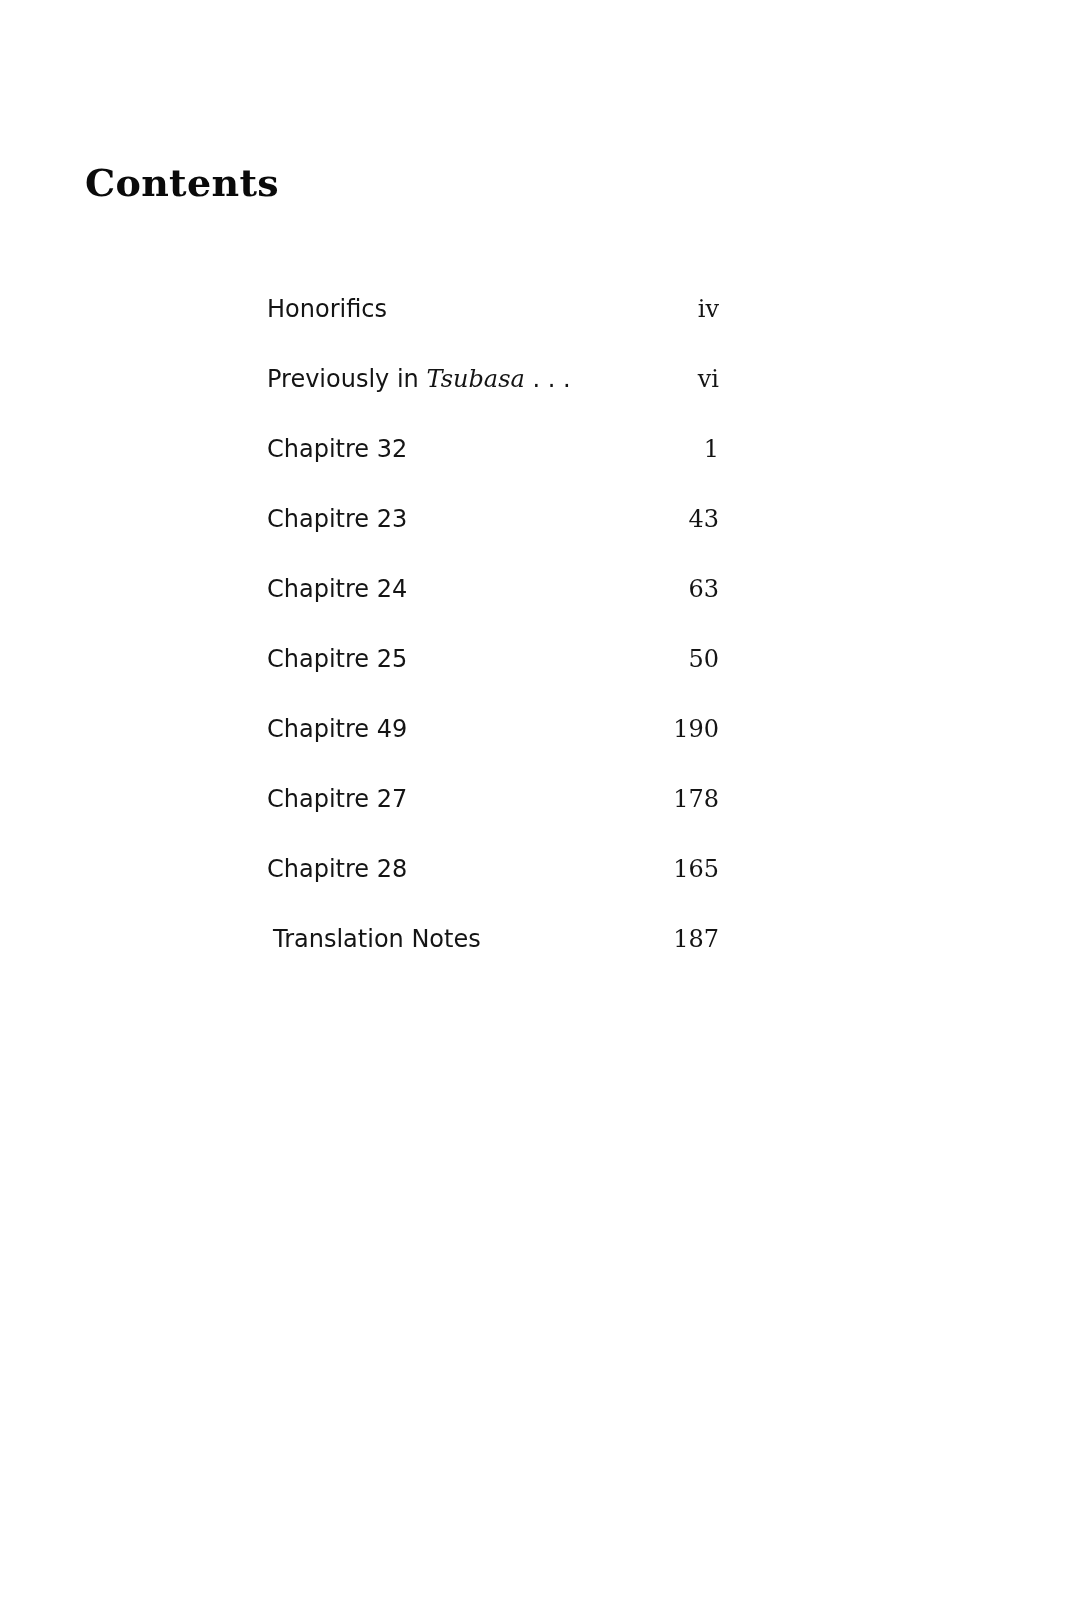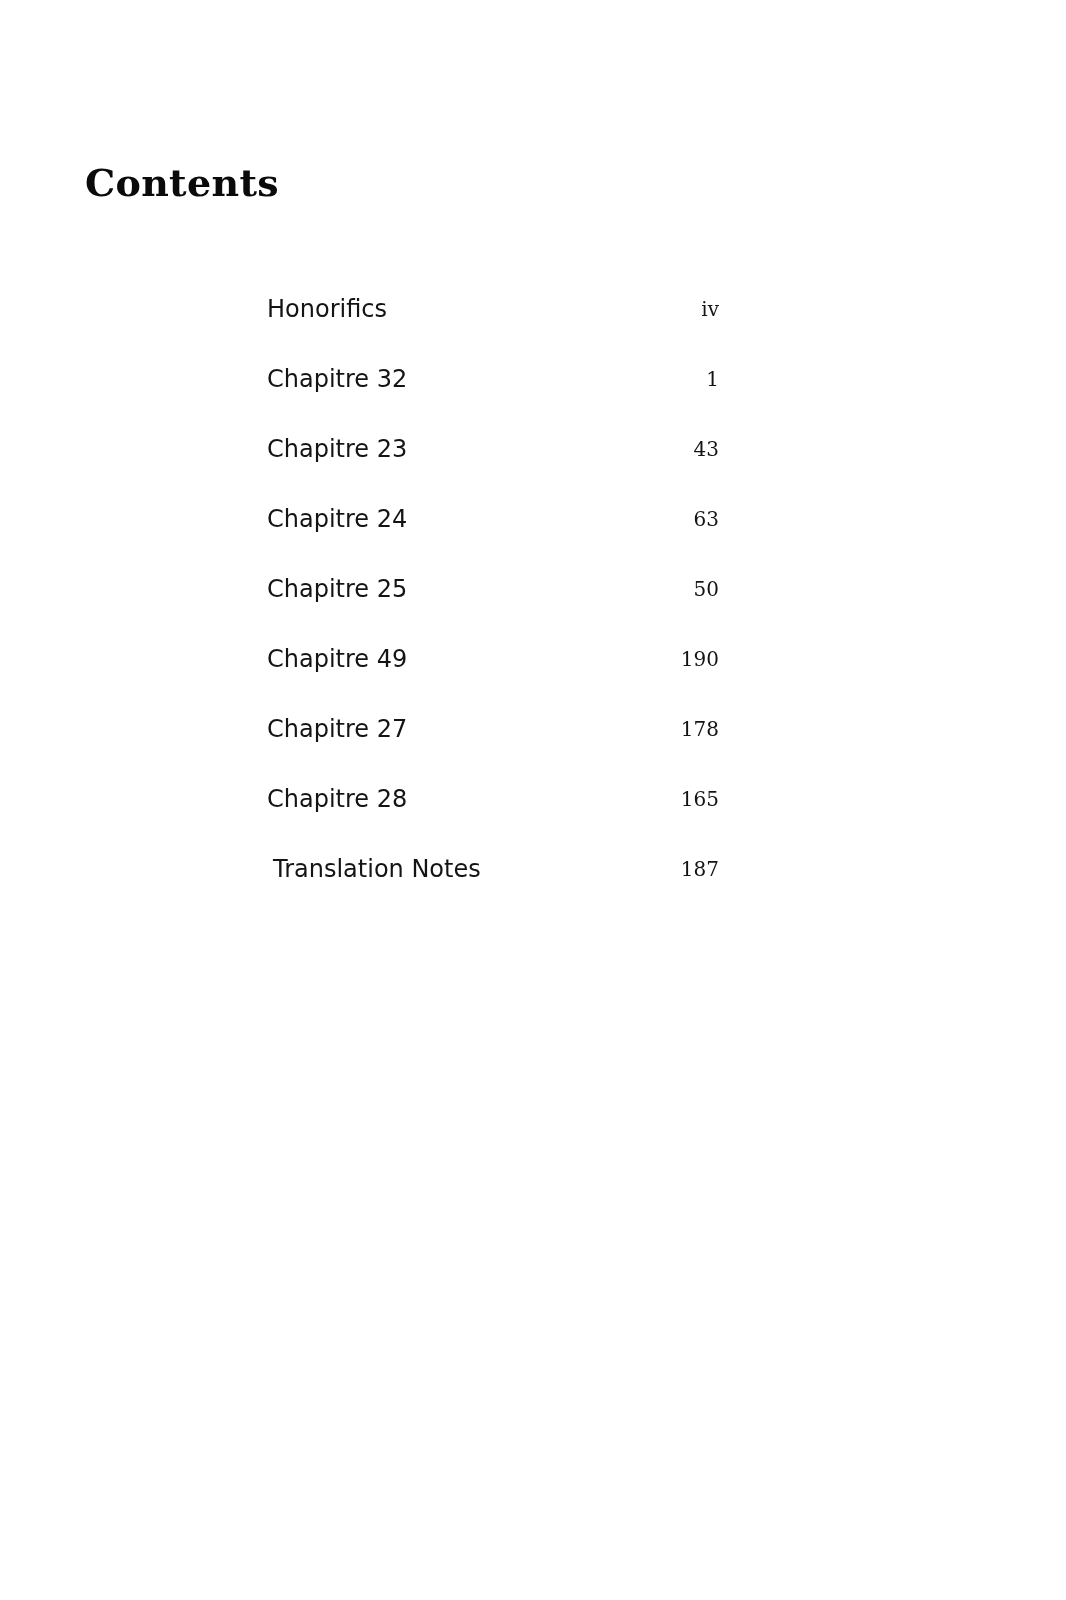--- a/index.html
+++ b/index.html
@@ -54,34 +54,38 @@
     }
     .toc-row .entry-label em {
       font-family: "DejaVu Serif", serif;
       font-style: italic;
     }
     .toc-row .entry-page {
       position: absolute;
       right: 0;
       top: 0;
       font-family: "DejaVu Serif", serif;
-      font-size: 20px;
+      font-size: 24px;
       text-align: right;
       white-space: nowrap;
     }
   </style>
 </head>
 <body>
 
 <h1 class="page-title">Contents</h1>
 
 <ul class="toc">
   <li class="toc-row">
     <span class="entry-label">Honorifics</span>
     <span class="entry-page">iv</span>
+  </li>
+  <li class="toc-row">
+    <span class="entry-label"><span>Previously in </span><em>Tsubasa</em><span> . . .</span></span>
+    <span class="entry-page">vi</span>
   </li>
   <li class="toc-row">
     <span class="entry-label">Chapitre 32</span>
     <span class="entry-page">1</span>
   </li>
   <li class="toc-row">
     <span class="entry-label">Chapitre 23</span>
     <span class="entry-page">43</span>
   </li>
   <li class="toc-row">

